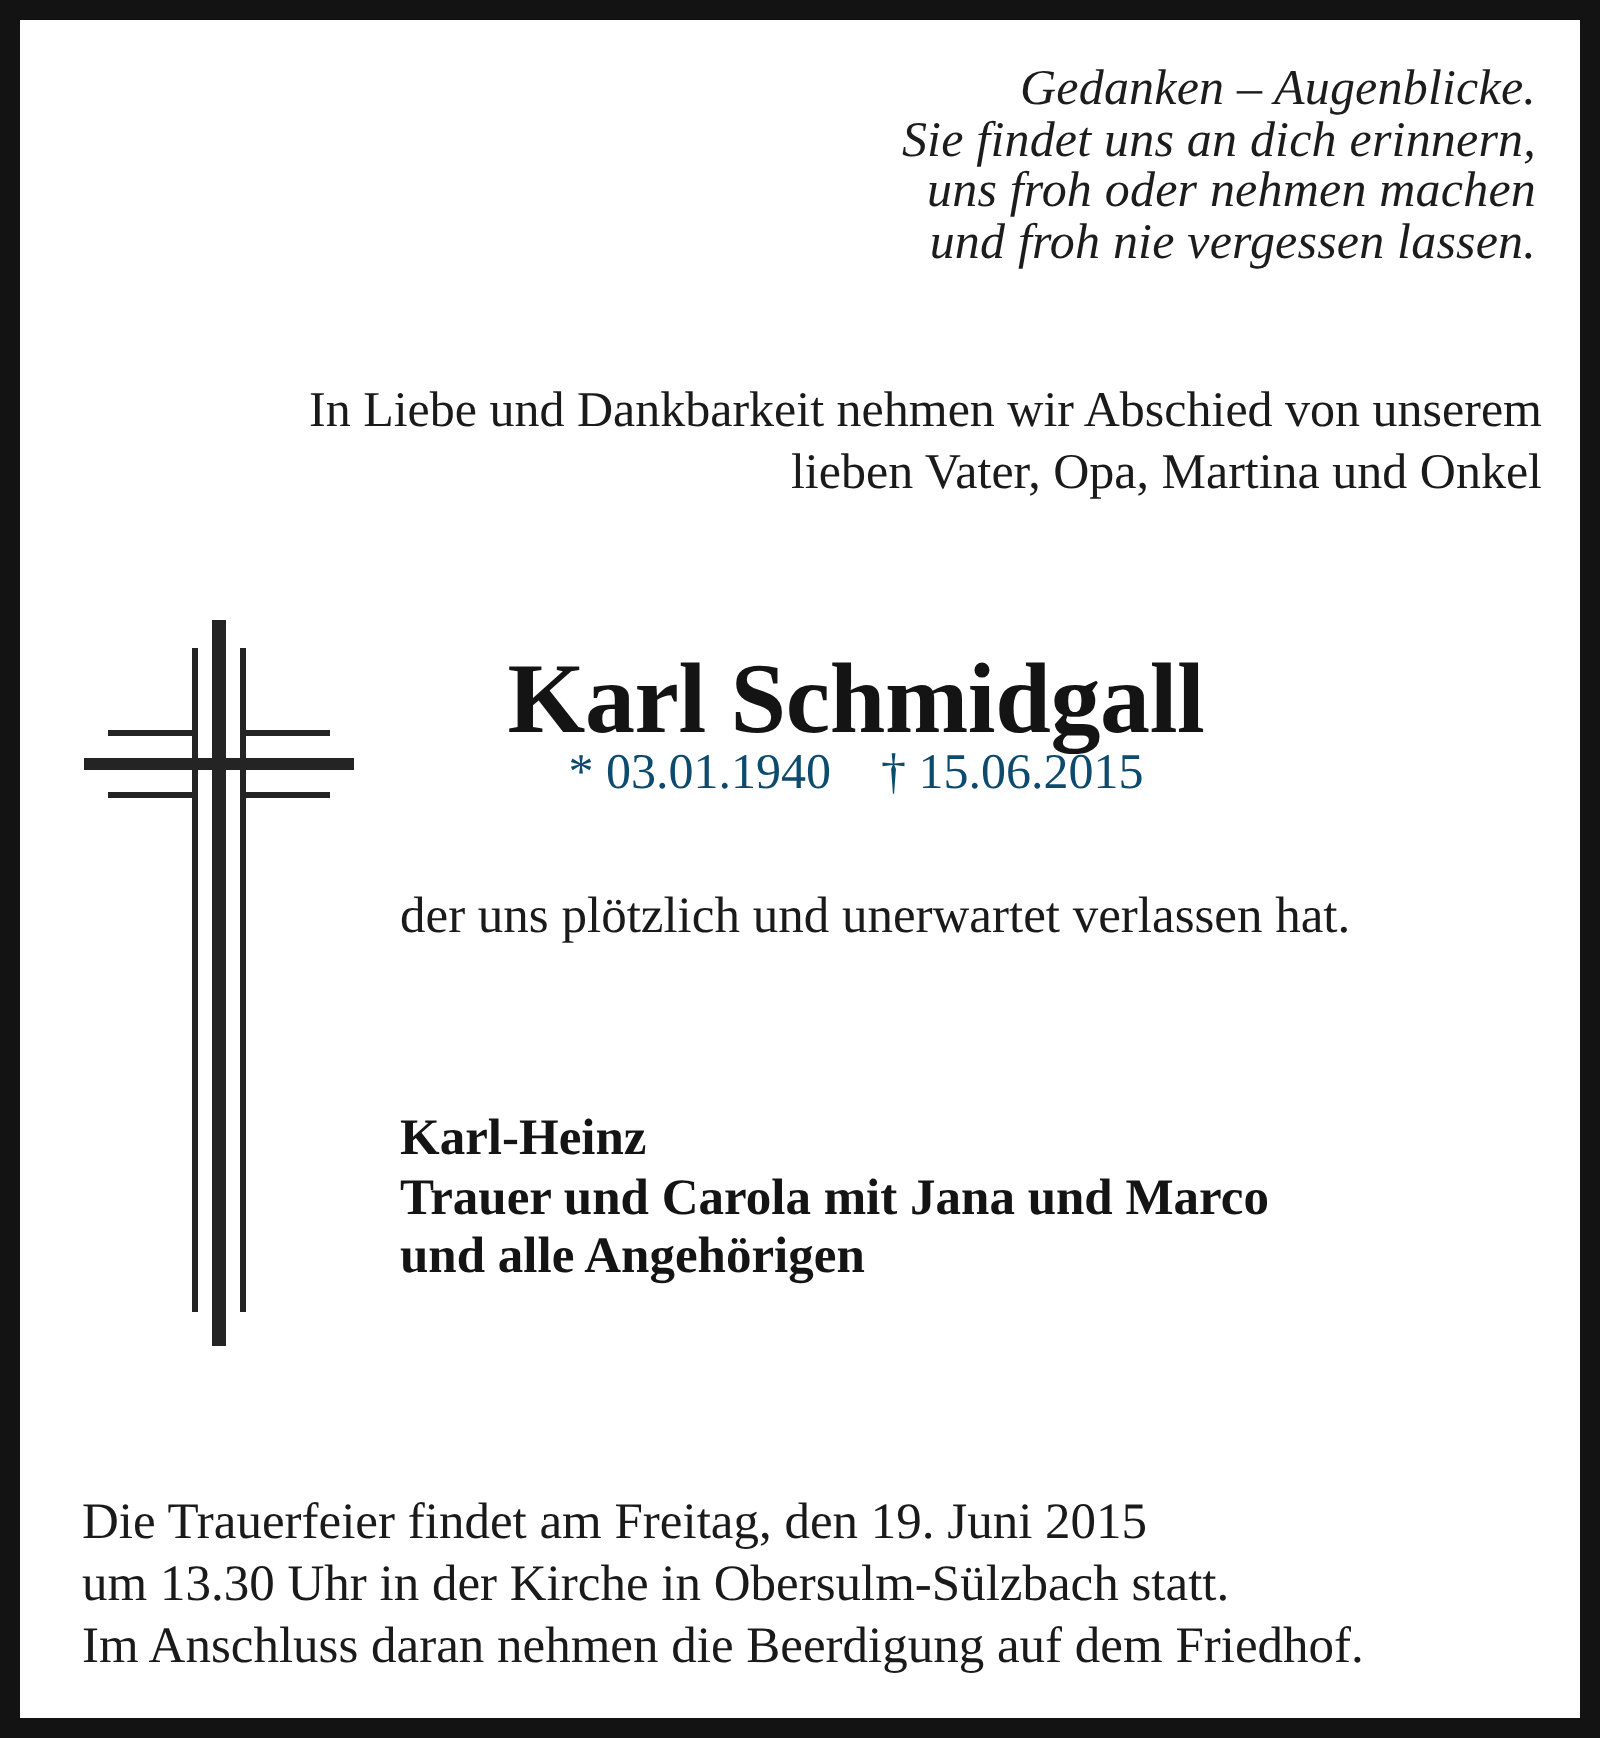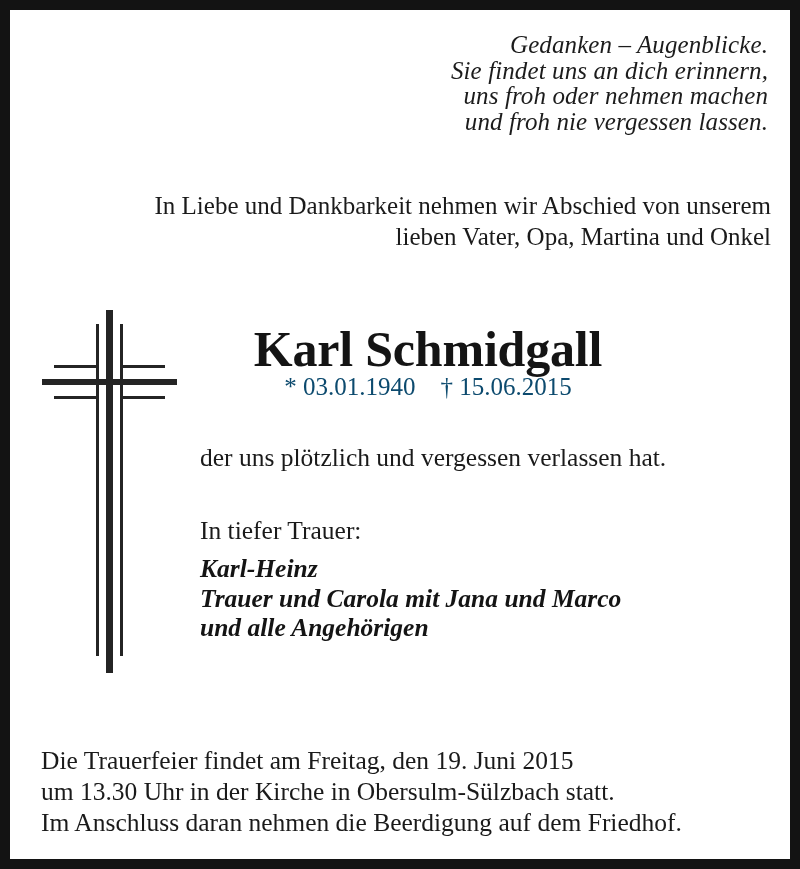--- a/index.html
+++ b/index.html
@@ -122,21 +122,21 @@
   #mourners-list {
     position: absolute;
     top: 544px;
     left: 190px;
     width: 560px;
     font-size: 25.5px;
     line-height: 29.5px;
     font-weight: bold;
     color: #141414;
   }
-  #mourners-list .mourner-line { display: block; white-space: pre; font-style: italic; }
+  #mourners-list .mourner-line { display: block; white-space: pre; }
 
   
   #service-details {
     position: absolute;
     top: 735px;
     left: 31px;
     width: 740px;
     font-size: 25.5px;
     line-height: 31px;
     color: #1a1a1a;
@@ -181,23 +181,22 @@
 
           <rect x="98" y="95" width="45" height="3"></rect>
         </g>
       </svg>
     </div>
 
     <div id="name-line">Karl Schmidgall</div>
 
     <div id="dates-line">* 03.01.1940    † 15.06.2015</div>
 
-    <div id="passing-line">der uns plötzlich und vergessen verlassen hat.</div>
-
-    <div id="mourning-heading">In tiefer Trauer:</div>
+    <div id="passing-line">der uns plötzlich und unerwartet verlassen hat.</div>
+
     <div id="mourners-list">
       <span class="mourner-line">Karl-Heinz</span>
       <span class="mourner-line">Trauer und Carola mit Jana und Marco</span>
       <span class="mourner-line">und alle Angehörigen</span>
     </div>
 
     <div id="service-details">
       <span class="service-line">Die Trauerfeier findet am Freitag, den 19. Juni 2015</span>
       <span class="service-line">um 13.30 Uhr in der Kirche in Obersulm-Sülzbach statt.</span>
       <span class="service-line">Im Anschluss daran nehmen die Beerdigung auf dem Friedhof.</span>

